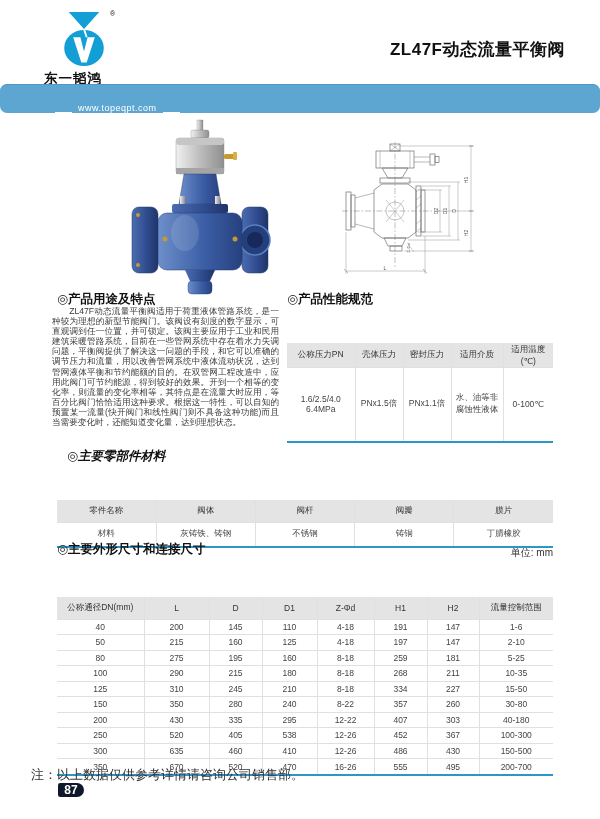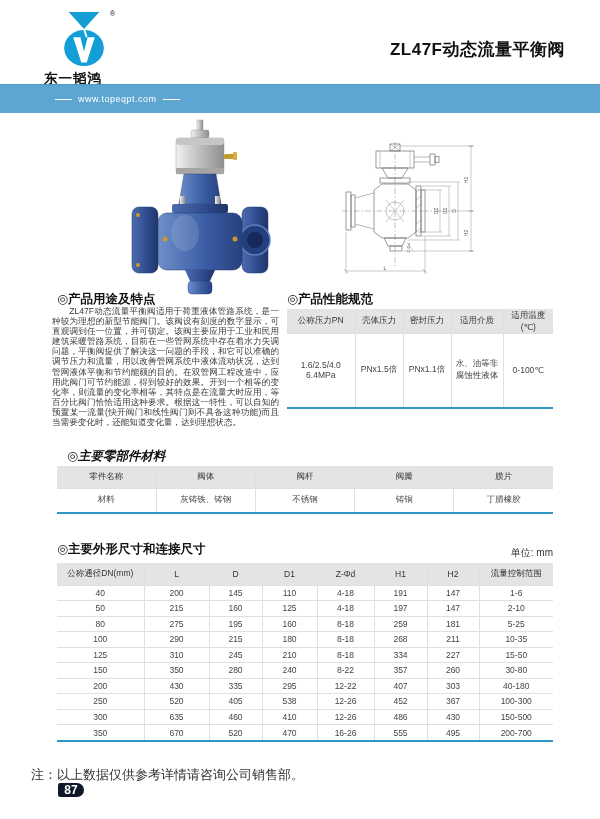--- a/index.html
+++ b/index.html
@@ -7,41 +7,41 @@
   .page {
     position:relative; width:600px; height:819px; background:#fff; overflow:hidden;
     font-family:"Liberation Sans","DejaVu Sans",sans-serif; color:#222;
   }
   
   .logo { position:absolute; left:44px; top:10px; width:80px; }
   .logo svg { display:block; margin:0 auto; }
   .reg { position:absolute; left:66px; top:0; font-size:7px; color:#111; }
   .logo-text { margin-top:2px; font-size:13.5px; font-weight:bold; color:#111; letter-spacing:1px; white-space:nowrap; }
   .page-title { position:absolute; right:35px; top:38px; font-size:17px; font-weight:bold; color:#111; letter-spacing:.5px;text-align:center; }
-  .blue-bar { position:absolute; left:0; top:84px; width:600px; height:29px; background:#5ea6d2; border-top:1.5px solid #4c98c7; display:flex; align-items:center; }
+  .blue-bar { position:absolute; left:0; top:84px; width:600px; height:29px; background:#5ea6d2; border-top:1.5px solid #4c98c7; display:flex; align-items:flex-end;border-radius:7px; }
   .blue-bar .dash { width:17px; height:1px; background:#fff; }
   .blue-bar .site { color:#fff; font-size:9px; letter-spacing:.5px; margin:0 6px; }
   .bar-spacer { width:55px; }
   
   .photo { position:absolute; left:125px; top:118px; }
   .drawing { position:absolute; left:338px; top:140px; }
   
   .sec { position:absolute; font-size:12.5px; font-weight:bold; color:#111; }
   .features-title { left:57px; top:291px; }
   .features-body {
     position:absolute; left:52px; top:306px; width:227px;
     font-size:8.6px; line-height:10.1px; color:#3a3a3a;
     text-align:justify; text-indent:2em;
   }
   .perf-title { left:287px; top:291px; }
   .mat-title  { left:67px; top:448px;font-style:italic; }
   .dim-title  { left:57px; top:541px; }
   .unit { position:absolute; left:57px; top:546px; width:496px; text-align:right; font-size:10px; color:#333; }
   
-  .tbl-wrap { position:absolute; border-bottom:2px solid #2d96c7; }
+  .tbl-wrap { position:absolute; border-bottom:2px solid #2d96c7;margin-top:34px; }
   .tbl-wrap table { border-collapse:collapse; table-layout:fixed; width:100%; border:hidden; }
   .tbl-wrap th, .tbl-wrap td { border:1px solid #e0e0e0; text-align:center; vertical-align:middle;
     font-size:8.5px; color:#444; padding:1px 3px; }
   .tbl-wrap th { background:#e4e4e4; color:#333; font-weight:400; height:22px; }
   .perf { left:287px; top:309px; width:266px; }
   .perf td { height:73px; }
   .mat  { left:57px; top:466px; width:496px; }
   .mat td { height:24px; }
   .dim  { left:57px; top:563px; width:496px; }
   .dim td { height:15.5px; padding:0 2px; }

